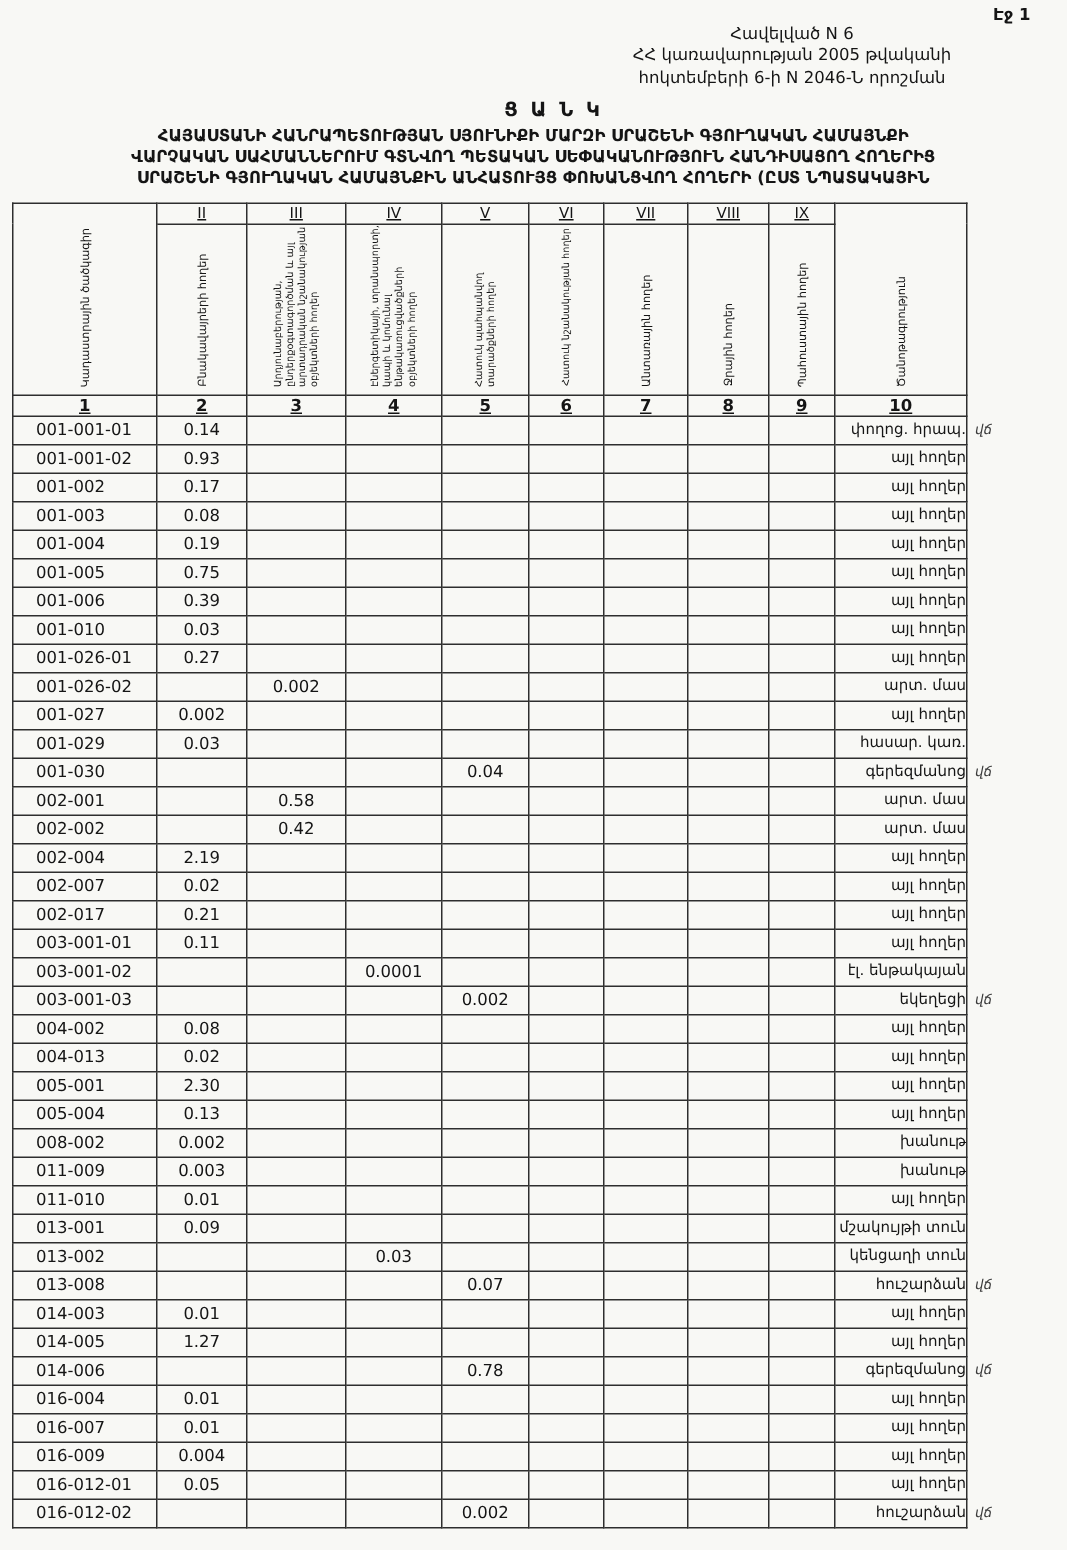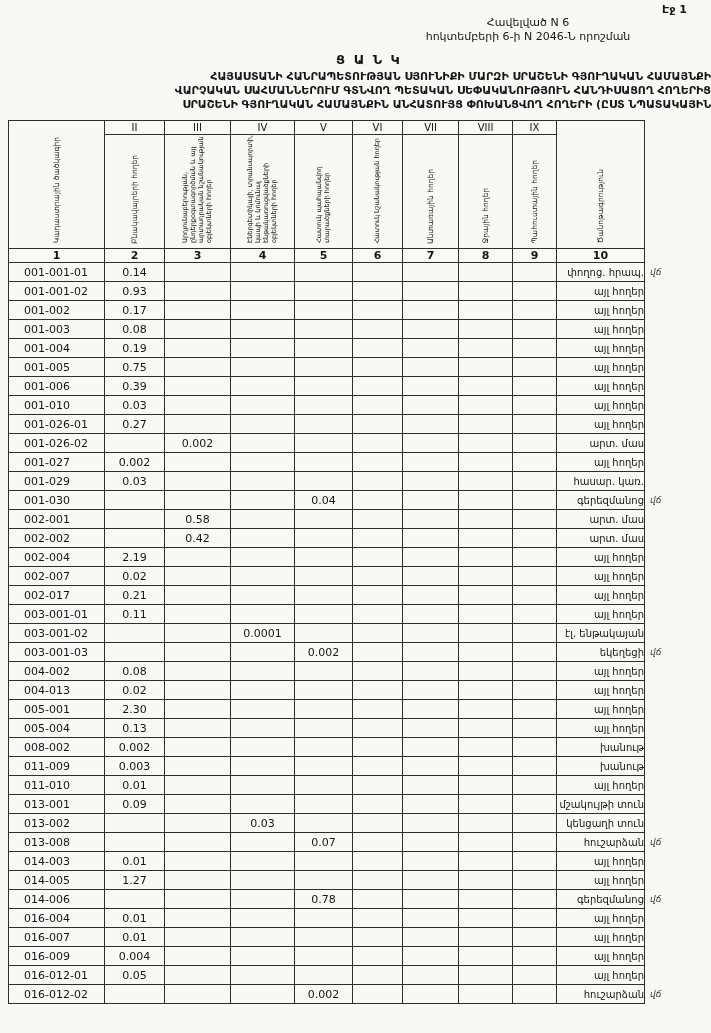--- a/index.html
+++ b/index.html
@@ -24,35 +24,35 @@
     margin:16px 28px 0 auto;
     width:310px;
     text-align:center;
     font-size:11px;font-weight:normal;line-height:1.3;
   }
   .doc-title{
     text-align:center;font-weight:bold;
     font-size:13px;margin-top:7px;letter-spacing:2px;padding-left:27px;
   }
   .heading{
-    text-align:right;font-weight:bold;
+    text-align:center;font-weight:bold;
     font-size:11px;line-height:1.3;margin-top:3px;
   }
   table{
     border-collapse:collapse;
     table-layout:fixed;
     margin:8px 0 0 8px;
     font-size:11px;
   }
   th,td{
     border:1px solid var(--line);
     padding:0;
     overflow:hidden;
   }
-  th{font-weight:normal;}
+  th{font-weight:normal;text-decoration:underline;}
   th.mcell,td.mnote{border:none;background:transparent;}
   th.roman{height:13px;font-size:10px;text-align:center;}
   tr.rot-row th{height:108px;vertical-align:bottom;text-align:center;padding-bottom:2px;}
   th.rotspan{vertical-align:bottom;text-align:center;padding-bottom:2px;}
   .rot{
     display:inline-block;
     writing-mode:vertical-rl;
     transform:rotate(180deg);
     font-size:6.5px;
     line-height:1.25;
@@ -67,20 +67,21 @@
   tbody td.note{text-align:right;padding-left:2px;font-size:10px;}
   tbody td.mnote{font-size:9px;color:#3a3a3a;text-align:left;padding-left:5px;font-style:italic;}
 </style>
 </head>
 <body>
 
 <div class="page-num">Էջ 1</div>
 
 <div class="appendix">
   <div>Հավելված N 6</div>
+  <div>ՀՀ կառավարության 2005 թվականի</div>
   <div>հոկտեմբերի 6-ի N 2046-Ն որոշման</div>
 </div>
 
 <div class="doc-title">Ց Ա Ն Կ</div>
 
 <div class="heading">
   <div>ՀԱՅԱՍՏԱՆԻ ՀԱՆՐԱՊԵՏՈՒԹՅԱՆ ՍՅՈՒՆԻՔԻ ՄԱՐԶԻ ՍՐԱՇԵՆԻ ԳՅՈՒՂԱԿԱՆ ՀԱՄԱՅՆՔԻ</div>
   <div>ՎԱՐՉԱԿԱՆ ՍԱՀՄԱՆՆԵՐՈՒՄ ԳՏՆՎՈՂ ՊԵՏԱԿԱՆ ՍԵՓԱԿԱՆՈՒԹՅՈՒՆ ՀԱՆԴԻՍԱՑՈՂ ՀՈՂԵՐԻՑ</div>
   <div>ՍՐԱՇԵՆԻ ԳՅՈՒՂԱԿԱՆ ՀԱՄԱՅՆՔԻՆ ԱՆՀԱՏՈՒՅՑ ՓՈԽԱՆՑՎՈՂ ՀՈՂԵՐԻ (ԸՍՏ ՆՊԱՏԱԿԱՅԻՆ</div>
 </div>

